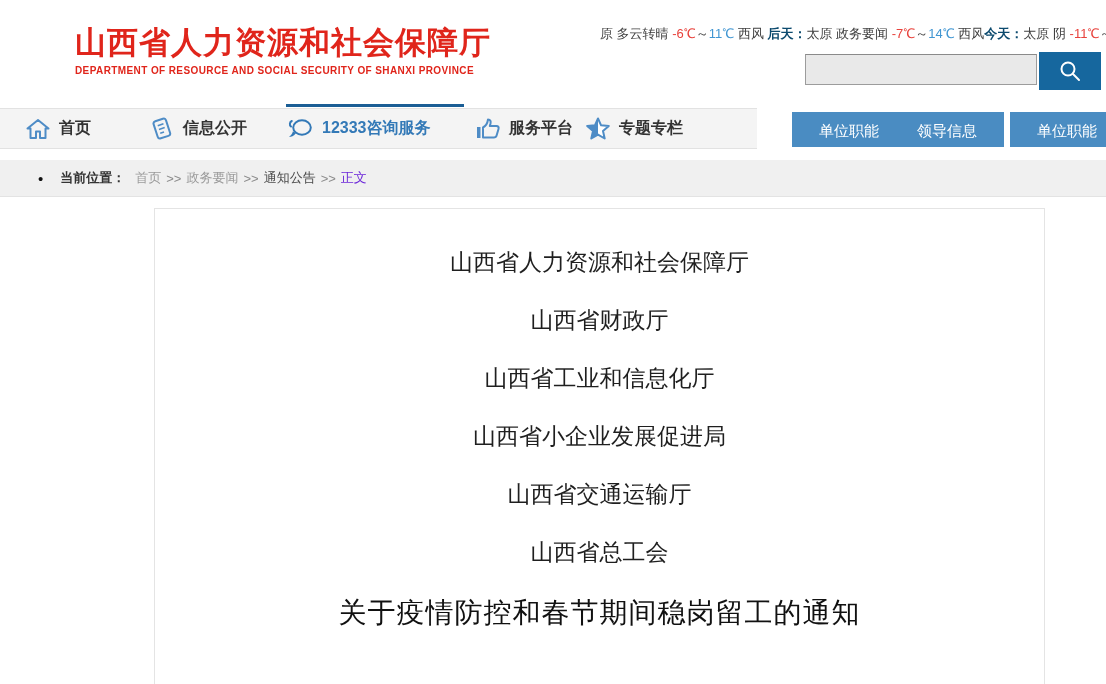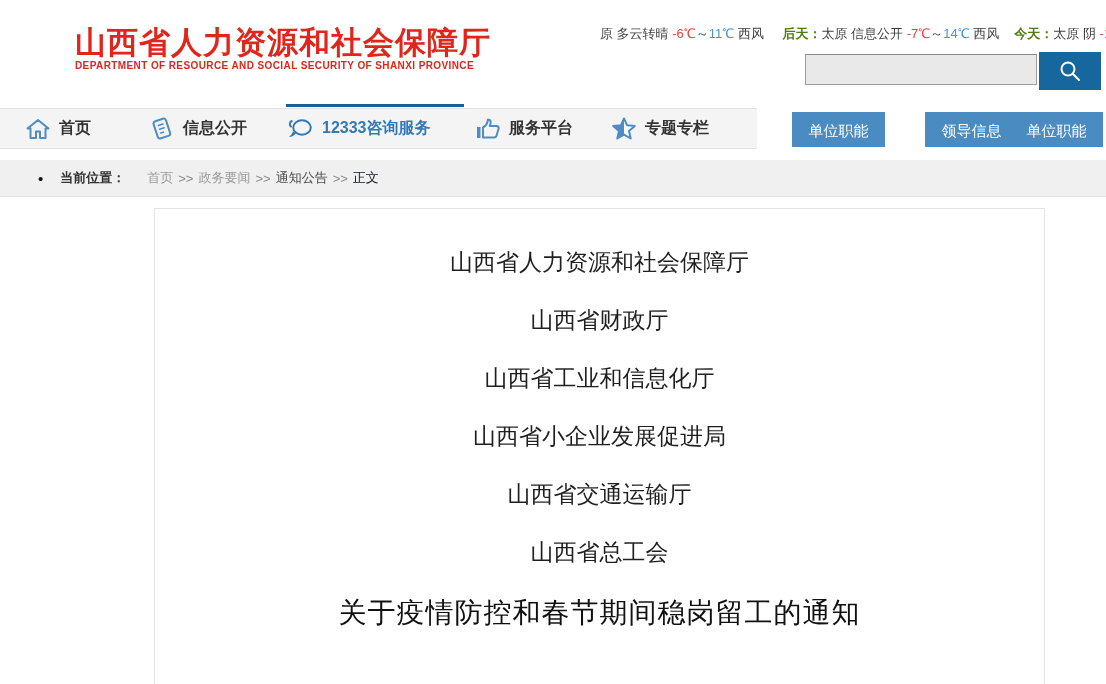--- a/index.html
+++ b/index.html
@@ -3,67 +3,67 @@
 <meta charset="utf-8">
 <style>
   html,body{margin:0;padding:0;}
   body{
     width:1106px;height:684px;overflow:hidden;position:relative;
     background:#ffffff;font-family:"Liberation Sans",sans-serif;
   }
   
   .logo-block{position:absolute;left:75px;top:26px;cursor:pointer;}
   .logo-title{font-size:31px;font-weight:bold;color:#e0251b;letter-spacing:1px;line-height:34px;}
-  .logo-sub{font-size:10px;font-weight:bold;color:#e0251b;letter-spacing:0.4px;}
+  .logo-sub{font-size:10px;font-weight:bold;color:#e0251b;letter-spacing:0.4px;margin-top:5px;}
   .weather{position:absolute;left:600px;top:24px;width:506px;height:19px;
     overflow:hidden;white-space:nowrap;font-size:13px;color:#3f3f3f;line-height:19px;}
   .wt-red{color:#e8423c;}
   .wt-blue{color:#4196d2;text-align:right;}
-  .wt-bold{font-weight:bold;color:#4d7c0f;margin-left:15px;}
+  .wt-bold{font-weight:bold;color:#0c4a6e;}
   .search-input{position:absolute;left:805px;top:54px;width:232px;height:31px;
     background:#e9e9e9;border:1px solid #9c9c9c;border-top-color:#8a8a8a;box-sizing:border-box;
     font-size:14px;padding:0 8px;outline:none;color:#333;}
   .search-btn{position:absolute;left:1039px;top:52px;width:62px;height:38px;
     background:#16679e;border:none;cursor:pointer;display:flex;align-items:center;justify-content:center;}
   
   .nav-bar{position:absolute;left:0;top:108px;width:757px;height:41px;background:#f4f4f4;
     border-top:1px solid #e2e2e2;border-bottom:1px solid #e2e2e2;box-sizing:border-box;}
   .nav-item{position:absolute;top:0;height:39px;display:flex;align-items:center;gap:9px;
     cursor:pointer;font-size:16px;font-weight:bold;color:#333;}
   .nav-item .ico{display:flex;align-items:center;color:#4e8cc6;}
   .nav-item.active{color:#3379b7;}
   .active-line{position:absolute;left:286px;top:104px;width:178px;height:3px;background:#1b5e95;z-index:3;}
-  .quick-btn{position:absolute;top:112px;width:93px;height:35px;background:#4a8cc2;border:none;
+  .quick-btn{position:absolute;top:112px;width:114px;height:35px;background:#4a8cc2;border:none;
     color:#fff;font-size:15px;font-family:"Liberation Sans",sans-serif;cursor:pointer;line-height:35px;text-align:center;}
   
   .crumb-bar{position:absolute;left:0;top:160px;width:1106px;height:37px;background:#f0f0f0;
     border-bottom:1px solid #e3e3e3;box-sizing:border-box;display:flex;align-items:center;font-size:13px;}
   .crumb-bullet{margin-left:38px;margin-right:17px;color:#111;font-size:15px;}
-  .crumb-label{font-weight:bold;color:#333;margin-right:22px;}
+  .crumb-label{font-weight:bold;color:#333;margin-right:10px;}
   .crumb-sep{color:#8b8b8b;margin:0 5px;}
   .crumb{cursor:pointer;}
   .crumb-muted{color:#9b9b9b;}
   .crumb-dark{color:#4a4a4a;}
-  .crumb-last{color:#0f172a;cursor:default;}
+  .crumb-last{color:#6d28d9;cursor:default;}
   
   .article-box{position:absolute;left:154px;top:208px;width:891px;height:500px;background:#fff;
     border:1px solid #e4e4e4;border-bottom:none;box-sizing:border-box;text-align:center;padding-top:24px;}
   .issuer{font-family:"DejaVu Serif",serif;font-size:23px;color:#1f1f1f;height:58px;line-height:58px;}
   .article-title{font-family:"DejaVu Serif",serif;font-size:28px;color:#111;height:60px;line-height:64px;letter-spacing:1px;}
 </style>
 </head>
 <body>
 
 <div class="logo-block">
   <div class="logo-title">山西省人力资源和社会保障厅</div>
   <div class="logo-sub">DEPARTMENT OF RESOURCE AND SOCIAL SECURITY OF SHANXI PROVINCE</div>
 </div>
 
 <div class="weather">
-  <span>原 多云转晴 </span><span class="wt-red">-6℃</span><span>～</span><span class="wt-blue">11℃</span><span> 西风 </span><span class="wt-bold">后天：</span><span>太原 信息公开 </span><span class="wt-red">-7℃</span><span>～</span><span class="wt-blue">14℃</span><span> 西风</span><span class="wt-bold">今天：</span><span>太原 阴 </span><span class="wt-red">-11℃</span><span>～</span>
+  <span>原 多云转晴 </span><span class="wt-red">-6℃</span><span>～</span><span class="wt-blue">11℃</span><span> 西风 </span><span class="wt-bold">后天：</span><span>太原 政务要闻 </span><span class="wt-red">-7℃</span><span>～</span><span class="wt-blue">14℃</span><span> 西风</span><span class="wt-bold">今天：</span><span>太原 阴 </span><span class="wt-red">-11℃</span><span>～</span>
 </div>
 
 <input class="search-input" type="text" value="" style="">
 <button class="search-btn">
   <span style="display:flex;">
     <svg width="24" height="24" viewBox="0 0 24 24">
       <circle cx="10" cy="10" r="6.5" fill="none" stroke="#fff" stroke-width="2"></circle>
       <line x1="15" y1="15" x2="21" y2="21" stroke="#fff" stroke-width="2" stroke-linecap="round"></line>
     </svg>
   </span>
@@ -103,39 +103,39 @@
   </div>
   <div class="nav-item" style="left:476px;">
     <span class="ico">
       <svg width="24" height="21" viewBox="0 0 24 21">
         <rect x="1" y="9" width="3.5" height="11" fill="#4e8cc6"></rect>
         <path d="M7 19.5 L7 9.5 C10 8 11.5 5 12 1.5 C14.5 1.5 15 3.5 14.5 5.5 L13.8 8 L20.5 8 C22.3 8 23 9.3 22.5 11 L20.6 17.5 C20.2 18.9 19.2 19.5 17.8 19.5 Z" fill="none" stroke="#4e8cc6" stroke-width="2" stroke-linejoin="round"></path>
       </svg>
     </span>
     <span>服务平台</span>
   </div>
-  <div class="nav-item" style="left:612px;">
+  <div class="nav-item" style="left:586px;">
     <span class="ico">
       <svg width="24" height="23" viewBox="0 0 24 23">
         <defs>
             <clipPath id="halfstar">
               <rect x="0" y="0" width="12" height="23"></rect>
             </clipPath>
           </defs>
         <path d="M12 1.5 L15.1 8.3 L22.8 9 L17 14 L18.7 21.5 L12 17.6 L5.3 21.5 L7 14 L1.2 9 L8.9 8.3 Z" fill="#fff" stroke="#4e8cc6" stroke-width="2" stroke-linejoin="round"></path>
         <path d="M12 1.5 L15.1 8.3 L22.8 9 L17 14 L18.7 21.5 L12 17.6 L5.3 21.5 L7 14 L1.2 9 L8.9 8.3 Z" fill="#4e8cc6" clip-path="url(#halfstar)"></path>
       </svg>
     </span>
     <span>专题专栏</span>
   </div>
 </div>
 <div class="active-line"></div>
 
 <button class="quick-btn" style="left:792px;">单位职能</button>
-<button class="quick-btn" style="left:925px;text-align:center;">领导信息</button>
+<button class="quick-btn" style="left:890px;text-align:center;">领导信息</button>
 <button class="quick-btn" style="left:1010px;">单位职能</button>
 
 <div class="crumb-bar">
   <span class="crumb-bullet">•</span>
   <span class="crumb-label">当前位置：</span>
   <span class="crumb crumb-muted">首页</span>
   <span class="crumb-sep">&gt;&gt;</span>
   <span class="crumb crumb-muted">政务要闻</span>
   <span class="crumb-sep">&gt;&gt;</span>
   <span class="crumb crumb-dark">通知公告</span>

